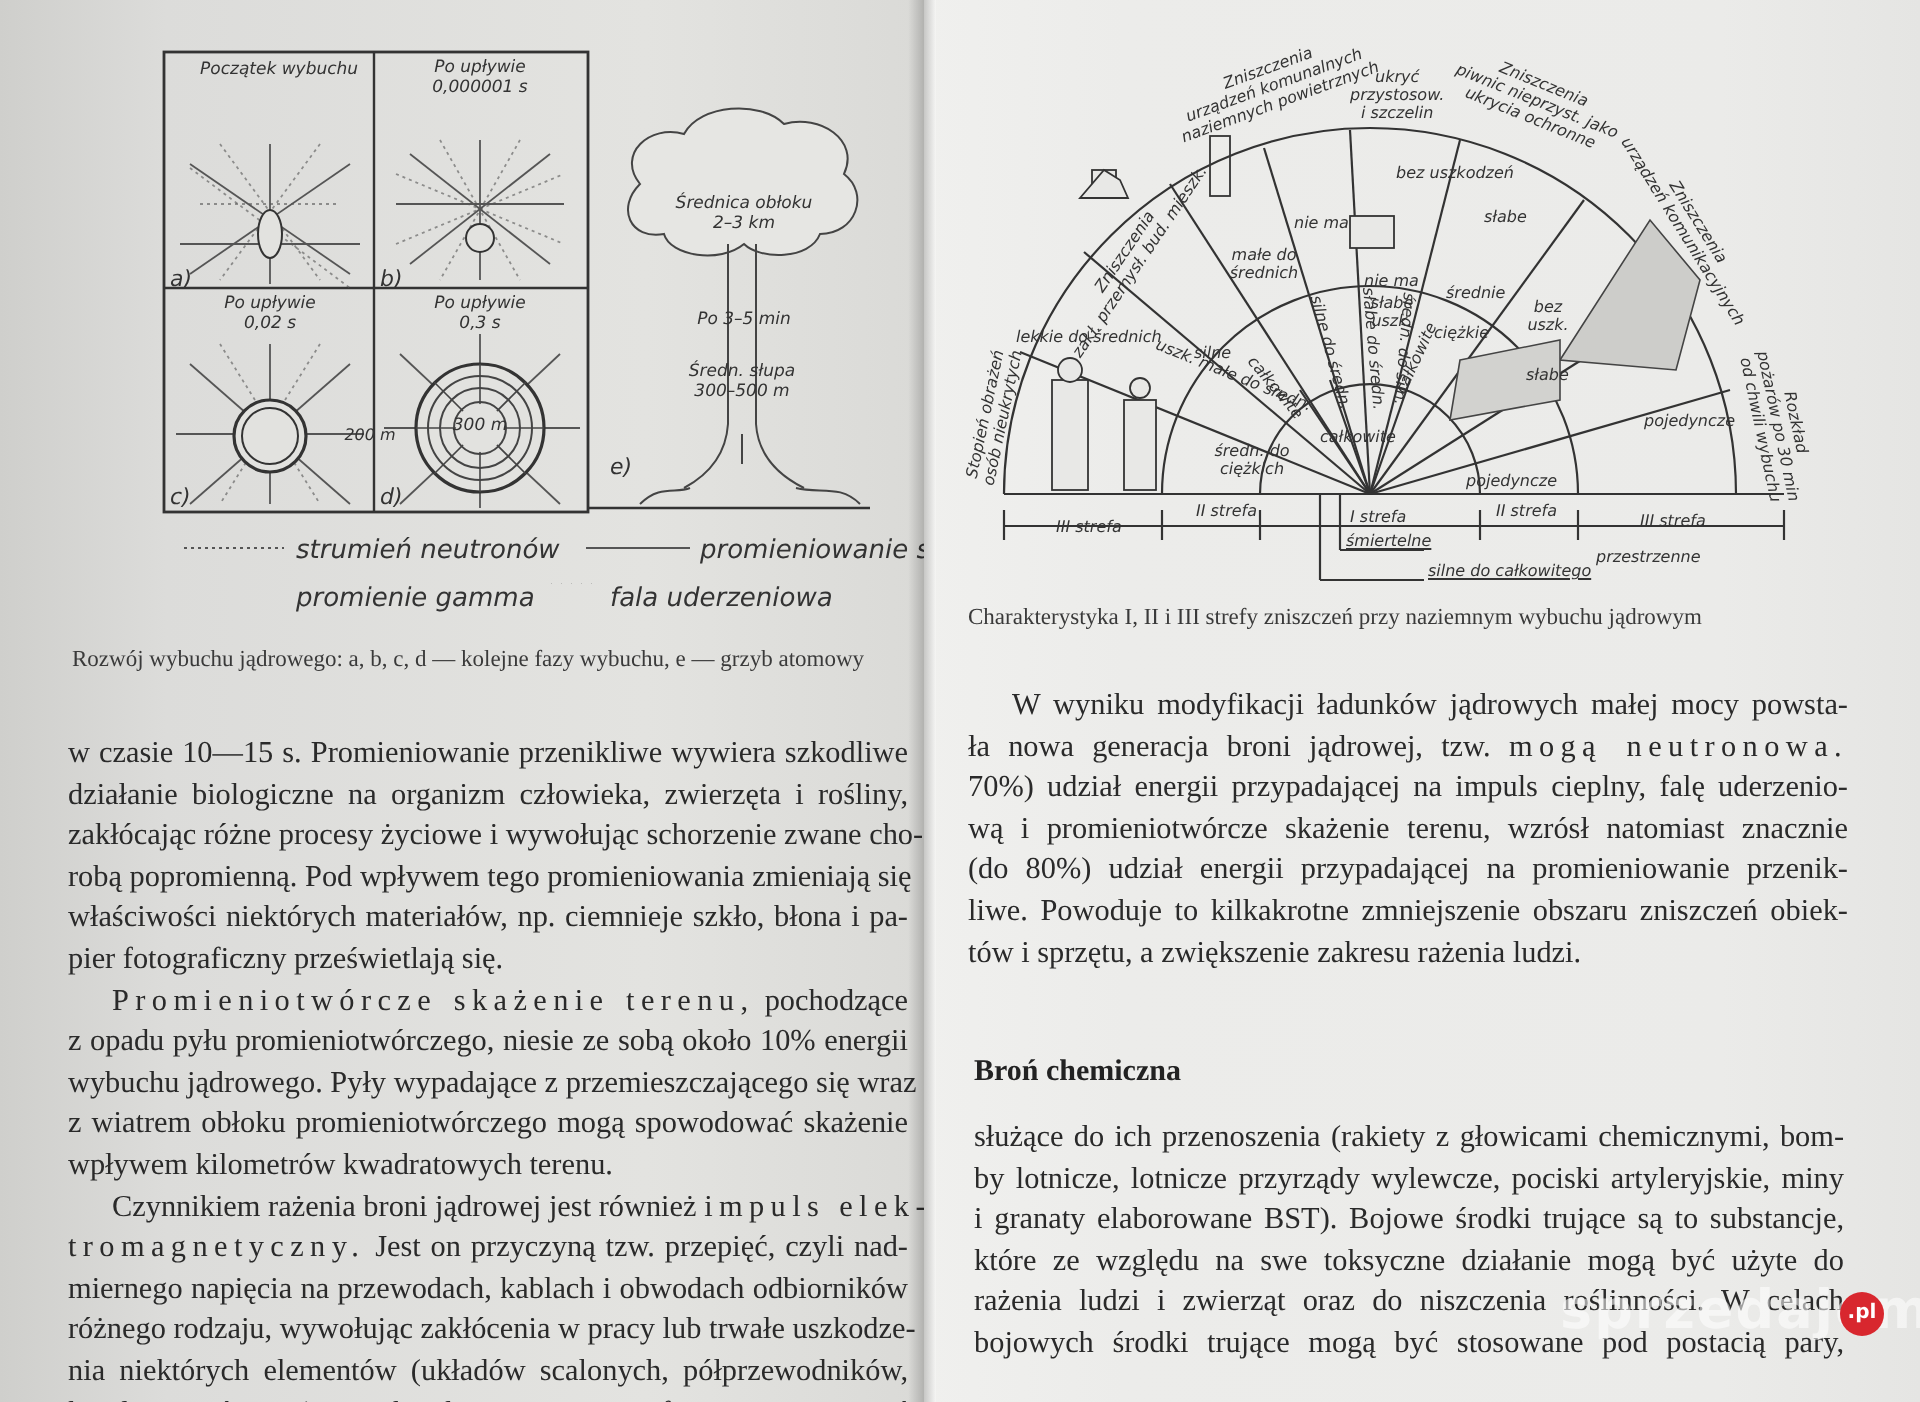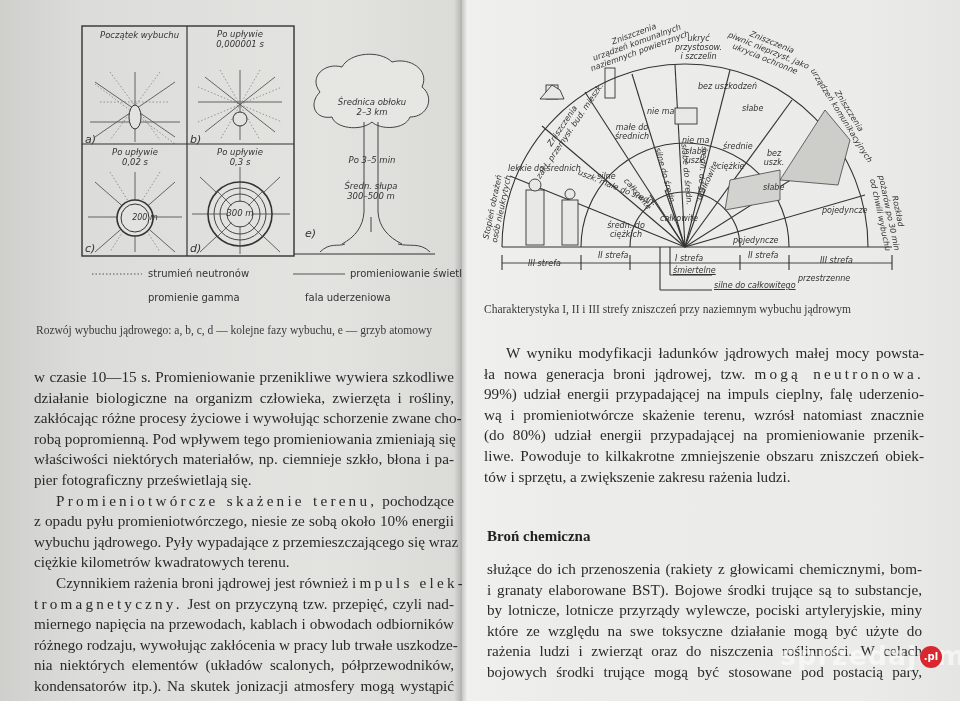--- a/index.html
+++ b/index.html
@@ -21,22 +21,22 @@
   .gutter { position: absolute; left: 454px; top: 0; width: 14px; height: 701px;
     background: linear-gradient(90deg, rgba(0,0,0,0) 0%, rgba(0,0,0,0.18) 55%, rgba(255,255,255,0.35) 100%); }
 
   
   .fig1 { position: absolute; left: 80px; top: 22px; width: 382px; height: 270px; }
   .fig1 svg { position: absolute; left: 0; top: 0; }
   .fig-label { position: absolute; font-family: "DejaVu Sans", sans-serif; font-style: italic;
     font-size: 8.5px; color: #333; white-space: nowrap; line-height: 1.15; text-align: center; }
   .panel-letter { position: absolute; font-family: "DejaVu Sans", sans-serif; font-style: italic;
     font-size: 11px; color: #333; }
-  .legend-text { position: absolute; font-family: "DejaVu Sans", sans-serif; 
-    font-size: 10px; color: #333; white-space: nowrap; }
+  .legend-text { position: absolute; font-family: "DejaVu Sans", sans-serif; font-style: italic;
+    font-size: 13px; color: #333; white-space: nowrap; }
 
   .caption { position: absolute; font-size: 11.5px; color: #3a3a3a; white-space: nowrap; }
 
   .body-text { position: absolute; font-size: 15.2px; line-height: 20.6px; color: #2a2a2a; }
   .body-text p { margin: 0; text-align: justify; text-align-last: justify; white-space: nowrap; }
   .body-text p.last { text-align-last: left; }
   .indent { padding-left: 22px; }
   .spaced { letter-spacing: 3.2px; }
   .heading { position: absolute; font-weight: bold; font-size: 15px; color: #222; }
 
@@ -136,21 +136,21 @@
       </g>
     </svg>
 
     <div class="fig-label" style="left:20px;top:9px;width:70px;">Początek wybuchu</div>
     <div class="fig-label" style="left:130px;top:8px;width:60px;white-space:pre;">Po upływie
 0,000001 s</div>
     <div class="fig-label" style="left:25px;top:126px;width:60px;white-space:pre;">Po upływie
 0,02 s</div>
     <div class="fig-label" style="left:130px;top:126px;width:60px;white-space:pre;">Po upływie
 0,3 s</div>
-    <div class="fig-label" style="left:43px;top:191px;width:44px;font-size:8px;">200 m</div>
+    <div class="fig-label" style="left:43px;top:191px;width:44px;font-size:8px;padding-left:40px;">200 m</div>
     <div class="fig-label" style="left:146px;top:187px;width:28px;font-size:8.5px;">300 m</div>
     <div class="panel-letter" style="left:5px;top:111px;">a)</div>
     <div class="panel-letter" style="left:110px;top:111px;">b)</div>
     <div class="panel-letter" style="left:5px;top:220px;">c)</div>
     <div class="panel-letter" style="left:110px;top:220px;">d)</div>
     <div class="panel-letter" style="left:225px;top:205px;">e)</div>
     <div class="fig-label" style="left:252px;top:76px;width:80px;white-space:pre;">Średnica obłoku
 2–3 km</div>
     <div class="fig-label" style="left:262px;top:134px;width:60px;">Po 3–5 min</div>
     <div class="fig-label" style="left:255px;top:160px;width:72px;white-space:pre;">Średn. słupa
@@ -167,21 +167,22 @@
   <div class="body-text" style="left:34px;top:367px;width:420px;">
     <p>w czasie 10—15 s. Promieniowanie przenikliwe wywiera szkodliwe</p>
     <p>działanie biologiczne na organizm człowieka, zwierzęta i rośliny,</p>
     <p>zakłócając różne procesy życiowe i wywołując schorzenie zwane cho-</p>
     <p>robą popromienną. Pod wpływem tego promieniowania zmieniają się</p>
     <p>właściwości niektórych materiałów, np. ciemnieje szkło, błona i pa-</p>
     <p class="last">pier fotograficzny prześwietlają się.</p>
     <p class="indent"><span class="spaced">Promieniotwórcze skażenie terenu,</span> <span>pochodzące</span></p>
     <p>z opadu pyłu promieniotwórczego, niesie ze sobą około 10% energii</p>
     <p>wybuchu jądrowego. Pyły wypadające z przemieszczającego się wraz</p>
-    <p class="last">ciężkie kilometrów kwadratowych terenu.</p>
+    <p>z wiatrem obłoku promieniotwórczego mogą spowodować skażenie</p>
+    <p class="last">wpływem kilometrów kwadratowych terenu.</p>
     <p class="indent"><span>Czynnikiem rażenia broni jądrowej jest również</span> <span class="spaced">impuls elek-</span></p>
     <p><span class="spaced">tromagnetyczny.</span> <span>Jest on przyczyną tzw. przepięć, czyli nad-</span></p>
     <p>miernego napięcia na przewodach, kablach i obwodach odbiorników</p>
     <p>różnego rodzaju, wywołując zakłócenia w pracy lub trwałe uszkodze-</p>
     <p>nia niektórych elementów (układów scalonych, półprzewodników,</p>
     <p>kondensatorów itp.). Na skutek jonizacji atmosfery mogą wystąpić</p>
 
   </div>
 </div>
 
@@ -288,32 +289,32 @@
   <div class="f2l" style="left:340px;top:257px;">III strefa</div>
   <div class="f2l" style="left:193px;top:267px;text-decoration:underline;">śmiertelne</div>
   <div class="f2l" style="left:186px;top:282px;text-decoration:underline;margin-left:48px;">silne do całkowitego</div>
 </div>
 
 <div class="caption" style="left:484px;top:303px;">Charakterystyka I, II i III strefy zniszczeń przy naziemnym wybuchu jądrowym</div>
 
 <div class="body-text" style="left:484px;top:343px;width:440px;">
   <p class="indent">W wyniku modyfikacji ładunków jądrowych małej mocy powsta-</p>
   <p><span>ła nowa generacja broni jądrowej, tzw.</span> <span class="spaced">mogą neutronowa.</span></p>
-  <p>99%) udział energii przypadającej na impuls cieplny, falę uderzenio-</p>
+  <p>70%) udział energii przypadającej na impuls cieplny, falę uderzenio-</p>
   <p>wą i promieniotwórcze skażenie terenu, wzrósł natomiast znacznie</p>
   <p>(do 80%) udział energii przypadającej na promieniowanie przenik-</p>
   <p>liwe. Powoduje to kilkakrotne zmniejszenie obszaru zniszczeń obiek-</p>
   <p class="last">tów i sprzętu, a zwiększenie zakresu rażenia ludzi.</p>
 </div>
 
 <div class="heading" style="left:487px;top:528px;">Broń chemiczna</div>
 
 <div class="body-text" style="left:487px;top:559px;width:435px;">
   <p>służące do ich przenoszenia (rakiety z głowicami chemicznymi, bom-</p>
+  <p>by lotnicze, lotnicze przyrządy wylewcze, pociski artyleryjskie, miny</p>
   <p>i granaty elaborowane BST). Bojowe środki trujące są to substancje,</p>
-  <p>by lotnicze, lotnicze przyrządy wylewcze, pociski artyleryjskie, miny</p>
   <p>które ze względu na swe toksyczne działanie mogą być użyte do</p>
   <p>rażenia ludzi i zwierząt oraz do niszczenia roślinności. W celach</p>
   <p>bojowych środki trujące mogą być stosowane pod postacią pary,</p>
 </div>
 
 <div class="watermark">sprzedajemy</div>
 <div class="wm-dot">.pl</div>
 
 </body></html>

